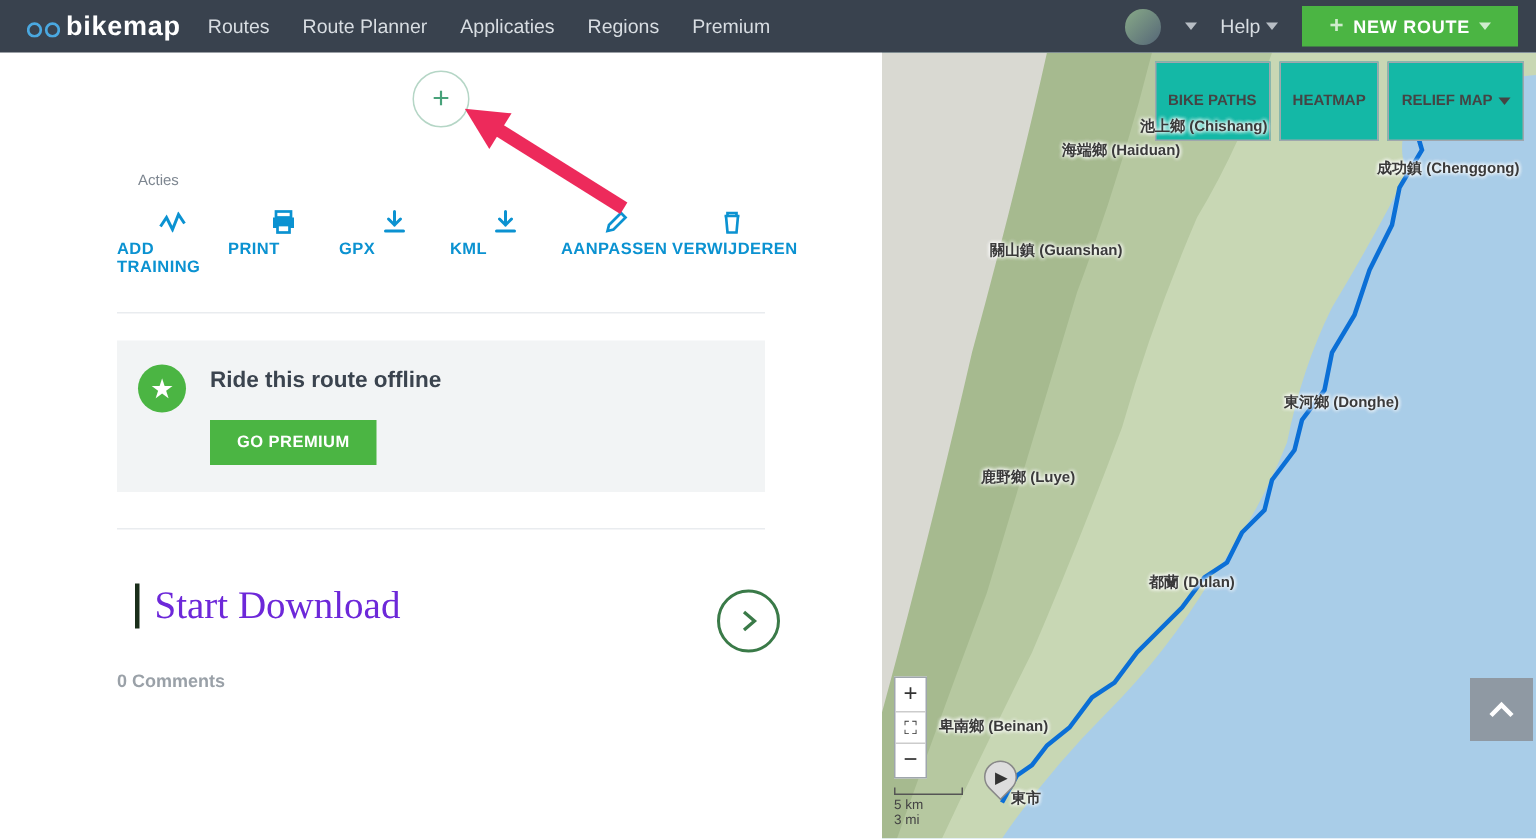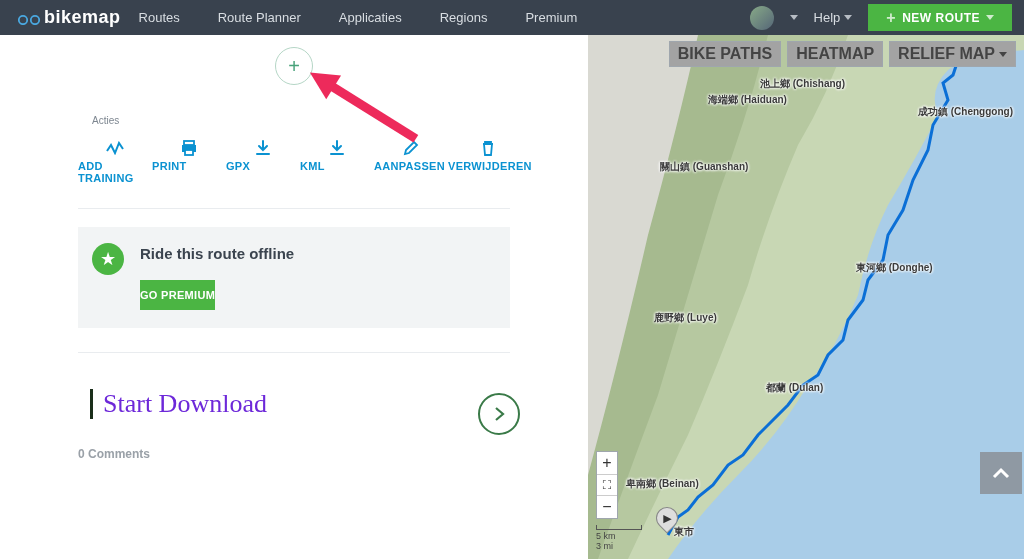--- a/index.html
+++ b/index.html
@@ -1,21 +1,21 @@
 <!DOCTYPE html>
 <html><head>
 <meta charset="utf-8">
 <style>
   *{box-sizing:border-box;margin:0;padding:0;font-family:Helvetica,Arial,sans-serif}
   body{background:#fff;color:#333;width:1024px;height:559px;overflow:hidden;position:relative}
   
   .topbar{height:35px;background:#39424e;display:flex;align-items:center;color:#fff;font-size:13px;position:relative;z-index:10}
   .logo{display:flex;align-items:center;padding:0 18px;font-weight:700;font-size:18px;letter-spacing:.5px;color:#fff}
   .logo svg{margin-right:4px}
-  .nav{display:flex;gap:38px}
+  .nav{display:flex;gap:22px}
   .nav a{color:#d8dde2;text-decoration:none;font-size:13px}
   .right-nav{margin-left:auto;display:flex;align-items:center;gap:16px;padding-right:12px}
   .avatar{width:24px;height:24px;border-radius:50%;background:linear-gradient(135deg,#8a8,#567);}
   .caret{width:0;height:0;border-left:4px solid transparent;border-right:4px solid transparent;border-top:5px solid #b7bdc4;display:inline-block}
   .help{color:#d8dde2;font-size:13px;display:flex;align-items:center;gap:4px}
   .new-route{background:#4bb543;color:#fff;height:27px;padding:0 18px;border:none;font-size:12px;font-weight:700;letter-spacing:.5px;display:flex;align-items:center;gap:6px}
   .new-route .plus{font-size:16px;line-height:0;color:#cfeccd}
   .new-route .carw{width:0;height:0;border-left:4px solid transparent;border-right:4px solid transparent;border-top:5px solid #cfeccd;display:inline-block}
   
   .main{display:flex;height:524px}
@@ -23,31 +23,31 @@
   .circle-ghost{width:38px;height:38px;border:1px solid #b5d6c6;border-radius:50%;margin:0 auto;margin-top:12px;display:flex;align-items:center;justify-content:center;color:#48a27a;font-size:20px}
   .section-label{font-size:10px;font-weight:400;color:#7d8690;margin:30px 0 12px 92px}
   .actions{display:flex;gap:0;margin:0 60px 0 78px;justify-content:space-between}
   .act{width:80px;color:#0b92d1;font-size:11px;font-weight:700;letter-spacing:.3px}
   .act .ic{height:20px;display:flex;align-items:center;justify-content:center;margin-bottom:2px;font-size:18px}
   .hr{border:none;border-top:1px solid #e9ecef;margin:24px 78px 0 78px}
   .promo{margin:18px 78px 0 78px;background:#f2f4f5;padding:18px 18px 18px 62px;position:relative}
   .promo .badge{position:absolute;left:14px;top:16px;width:32px;height:32px;border-radius:50%;background:#4bb543;display:flex;align-items:center;justify-content:center;color:#fff;font-size:18px}
   .promo h3{font-size:15px;font-weight:700;color:#3b444f;margin-bottom:6px}
   .promo p{font-size:12.5px;color:#9aa1a8;line-height:1.55}
-  .go-prem{margin-top:12px;background:#4bb543;color:#fff;border:none;font-size:11px;font-weight:700;letter-spacing:.3px;padding:9px 0}
+  .go-prem{margin-top:12px;background:#4bb543;color:#fff;border:none;font-size:11px;font-weight:700;letter-spacing:.3px;padding:9px 18px}
   .ad{margin:36px 78px 0 90px;position:relative;border-left:3px solid #1a2e1a;padding-left:10px}
   .ad h2{font-family:Georgia,serif;font-size:26px;color:#6d28d9;font-weight:400}
   .ad p{font-family:Georgia,serif;font-size:13.5px;color:#2f3a2f;margin-top:4px}
   .ad p .site{color:#9aa1a8}
   .ad-circle{position:absolute;right:-10px;top:4px;width:42px;height:42px;border:2px solid #3a7a48;border-radius:50%;display:flex;align-items:center;justify-content:center}
   .comments-h{font-size:12px;font-weight:700;color:#9aa1a8;margin:28px 0 10px 78px}
   
   .mapwrap{flex:1;position:relative;background:#a9c9e8;overflow:hidden}
   .maplayer{position:absolute;top:6px;right:8px;display:flex;gap:6px}
-  .mapbtn{background:#a3a3a3;border:1px solid #9fa6ad;font-size:16px;font-weight:700;color:#444;padding:3px 8px;display:flex;align-items:center;gap:4px}
+  .mapbtn{background:#14b8a6;border:1px solid #9fa6ad;font-size:10px;font-weight:700;color:#444;padding:20px 8px;display:flex;align-items:center;gap:4px}
   .mapbtn .tri{width:0;height:0;border-left:4px solid transparent;border-right:4px solid transparent;border-top:5px solid #444}
   .scroll-top{position:absolute;right:2px;bottom:65px;width:42px;height:42px;background:#8f99a3;display:flex;align-items:center;justify-content:center}
   .arrow-ann{position:absolute;left:300px;top:52px;transform:rotate(32deg);z-index:5}
   .zoom{position:absolute;left:8px;bottom:40px;width:22px;background:#fff;border:1px solid #9fa6ad}
   .zoom div{height:22px;display:flex;align-items:center;justify-content:center;font-size:16px;color:#333}
   .zoom .mid{border-top:1px solid #ccc;border-bottom:1px solid #ccc;font-size:12px}
   .scale{position:absolute;left:8px;bottom:8px;font-size:9px;color:#444}
   .scale .bar{border:1px solid #555;border-top:none;width:46px;height:5px;margin-bottom:1px}
   .adicon{position:absolute;left:630px;top:394px;width:14px;height:28px;background:#eef;border:1px solid #c7d4ef;font-size:9px;color:#68a;display:flex;flex-direction:column;align-items:center;justify-content:space-around}
   .maplabel{position:absolute;font-size:10px;font-weight:700;color:#3a3a3a;text-shadow:0 0 3px #fff,0 0 3px #fff,0 0 3px #fff}

